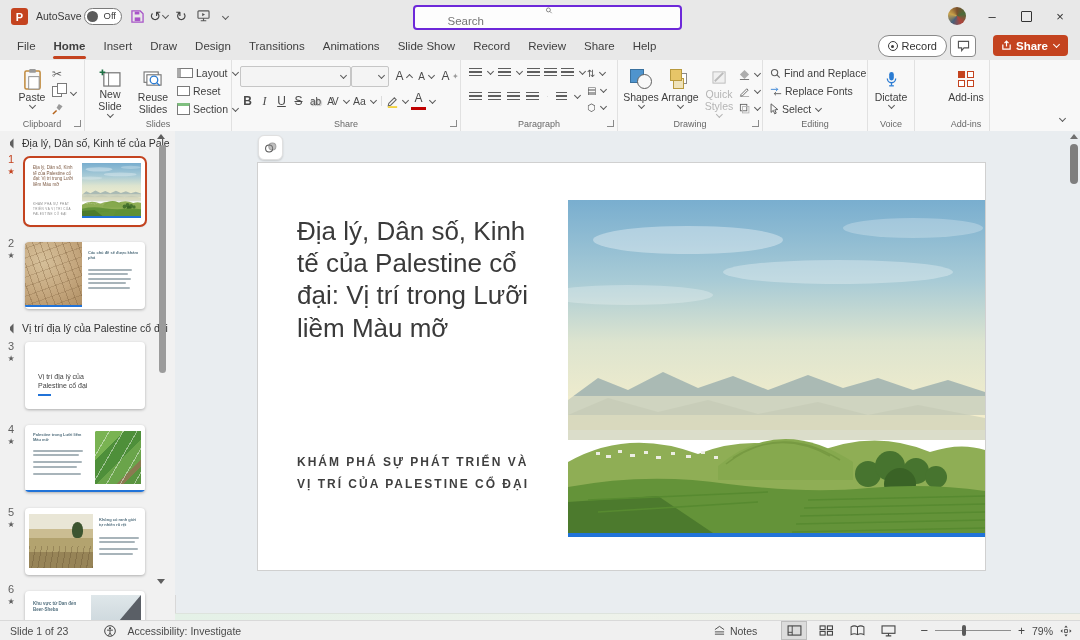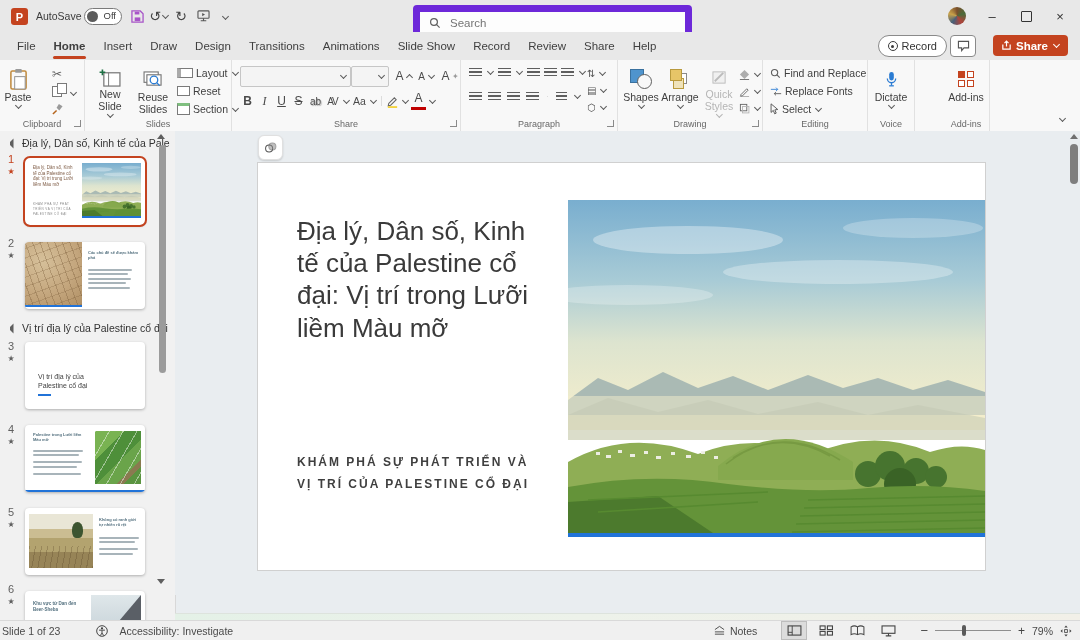--- a/index.html
+++ b/index.html
@@ -15,21 +15,21 @@
   
   .titlebar{position:absolute;top:0;left:0;right:0;height:32px;background:#e8e8e8;}
   .ppt-logo{position:absolute;left:11px;top:8px;width:17px;height:17px;background:#c4431f;border-radius:3px;color:#fff;font-weight:bold;font-size:11px;display:flex;align-items:center;justify-content:center;}
   .autosave-label{position:absolute;left:36px;top:10px;font-size:10.5px;color:#3b3b3b;}
   .toggle{position:absolute;left:84px;top:8px;width:36px;height:15px;border:1px solid #7a7a7a;border-radius:9px;background:#fff;}
   .toggle .knob{position:absolute;left:2px;top:2px;width:11px;height:11px;border-radius:50%;background:#5c5c5c;}
   .toggle .state{position:absolute;right:5px;top:1px;font-size:9.5px;color:#3b3b3b;}
   .qat{position:absolute;top:0;height:32px;display:flex;align-items:center;}
   .qat-btn{width:22px;height:24px;display:flex;align-items:center;justify-content:center;color:#444;font-size:14px;}
   .doc-title{position:absolute;left:228px;top:0;height:32px;display:flex;align-items:center;gap:5px;font-size:11.5px;color:#333;}
-  .searchbox{position:absolute;left:413px;top:5px;width:265px;height:21px;background:#fdfdfd;border:7px solid #6d28d9;border-radius:4px;display:flex;align-items:center;}
+  .searchbox{position:absolute;left:413px;top:5px;width:265px;height:21px;background:#fdfdfd;border:2px solid #6d28d9;border-radius:4px;display:flex;align-items:center;flex-direction:column;}
   .searchbox input{border:none;outline:none;background:transparent;font-size:11.5px;font-family:inherit;color:#444;width:200px;}
   .avatar{position:absolute;left:948px;top:7px;width:18px;height:18px;border-radius:50%;background:conic-gradient(#7a4f2c,#4a6b3a,#b0443a,#47607a,#caa34a,#7a4f2c);}
   .winbtn{position:absolute;top:0;width:34px;height:32px;display:flex;align-items:center;justify-content:center;color:#333;font-size:13px;}
   .winbtn .sq{width:9px;height:9px;border:1px solid #333;border-radius:1px;}
 
   
   .tabrow{position:absolute;top:32px;left:0;right:0;height:28px;background:#e8e8e8;display:flex;align-items:center;padding-left:8px;}
   .tab{padding:0 9px;height:28px;line-height:28px;font-size:11.5px;color:#3f3f3f;position:relative;}
   .tab.active{font-weight:bold;}
   .tab.active::after{content:"";position:absolute;left:8px;right:8px;bottom:1px;height:3px;border-radius:2px;background:#c4431f;}
@@ -93,21 +93,21 @@
   .slide-title{position:absolute;left:39px;top:52px;width:242px;font-size:26px;line-height:1.24;color:#3a3a3a;}
   .slide-subtitle{position:absolute;left:39px;top:289px;width:232px;font-size:12px;letter-spacing:2px;line-height:1.8;color:#3f3f3f;font-weight:bold;}
   .slide-img{position:absolute;left:310px;top:37px;width:417px;height:333px;}
   .slide-img svg{display:block;width:100%;height:100%;}
   .img-accent{position:absolute;left:310px;top:370px;width:417px;height:4px;background:#2173d8;}
   .cscroll-thumb{position:absolute;right:2px;top:13px;width:8px;height:40px;border-radius:4px;background:#7e7e7e;}
 
   
   .aibar{position:absolute;left:175px;right:0;bottom:0;height:26px;background:linear-gradient(90deg,#e4f1e7,#edf2ea 45%,#f2f0e8);border-top:1px solid #dde3dd;display:flex;align-items:center;padding-left:9px;font-size:12px;color:#3d3d3d;}
   .statusbar{position:absolute;left:0;right:0;bottom:0;height:19px;background:#f0f0f0;border-top:1px solid #d9d9d9;display:flex;align-items:center;font-size:10.5px;color:#4a4a4a;}
-  .sb-left{display:flex;align-items:center;gap:11px;padding-left:2px;}
+  .sb-left{display:flex;align-items:center;gap:11px;padding-left:10px;}
   .sb-right{margin-left:auto;display:flex;align-items:center;gap:7px;padding-right:8px;}
   .viewbtn{width:24px;height:17px;display:flex;align-items:center;justify-content:center;}
   .viewbtn.on{background:#dcdcdc;border:1px solid #bdbdbd;}
   .zoom-track{position:relative;width:76px;height:1px;background:#8f8f8f;}
   .zoom-thumb{position:absolute;left:27px;top:-5px;width:4px;height:11px;background:#5a5a5a;border-radius:2px;}
 </style>
 </head>
 <body>
 
 <svg width="0" height="0" style="position:absolute">
@@ -242,21 +242,21 @@
           <path d="M6,7 V1.6 M3.8,3.4 L6,1.2 8.2,3.4" stroke="#fff" stroke-width="1.3" fill="none"></path>
         </svg>
       <span>Share</span>
         <span class="chev"></span>
     </div>
   </div>
 
   <div class="ribbon">
 
     <div class="rgroup" style="width:84px;">
-      <div class="bigbtn" style="position:absolute;left:0;top:2px;width:36px;">
+      <div class="bigbtn" style="position:absolute;left:14px;top:2px;width:36px;">
         <span class="ic">
             <svg viewBox="0 0 20 24" width="19" height="23">
               <rect x="2" y="3" width="16" height="19" rx="1.5" fill="none" stroke="#c08a3e" stroke-width="1.6"></rect>
               <rect x="6.5" y="1" width="7" height="4" rx="1" fill="#9a9a9a"></rect>
               <rect x="6" y="9" width="11" height="13" fill="#fff" stroke="#8f8f8f"></rect>
             </svg>
           </span>
         <span>Paste</span>
           <span class="chev"></span>
       </div>

